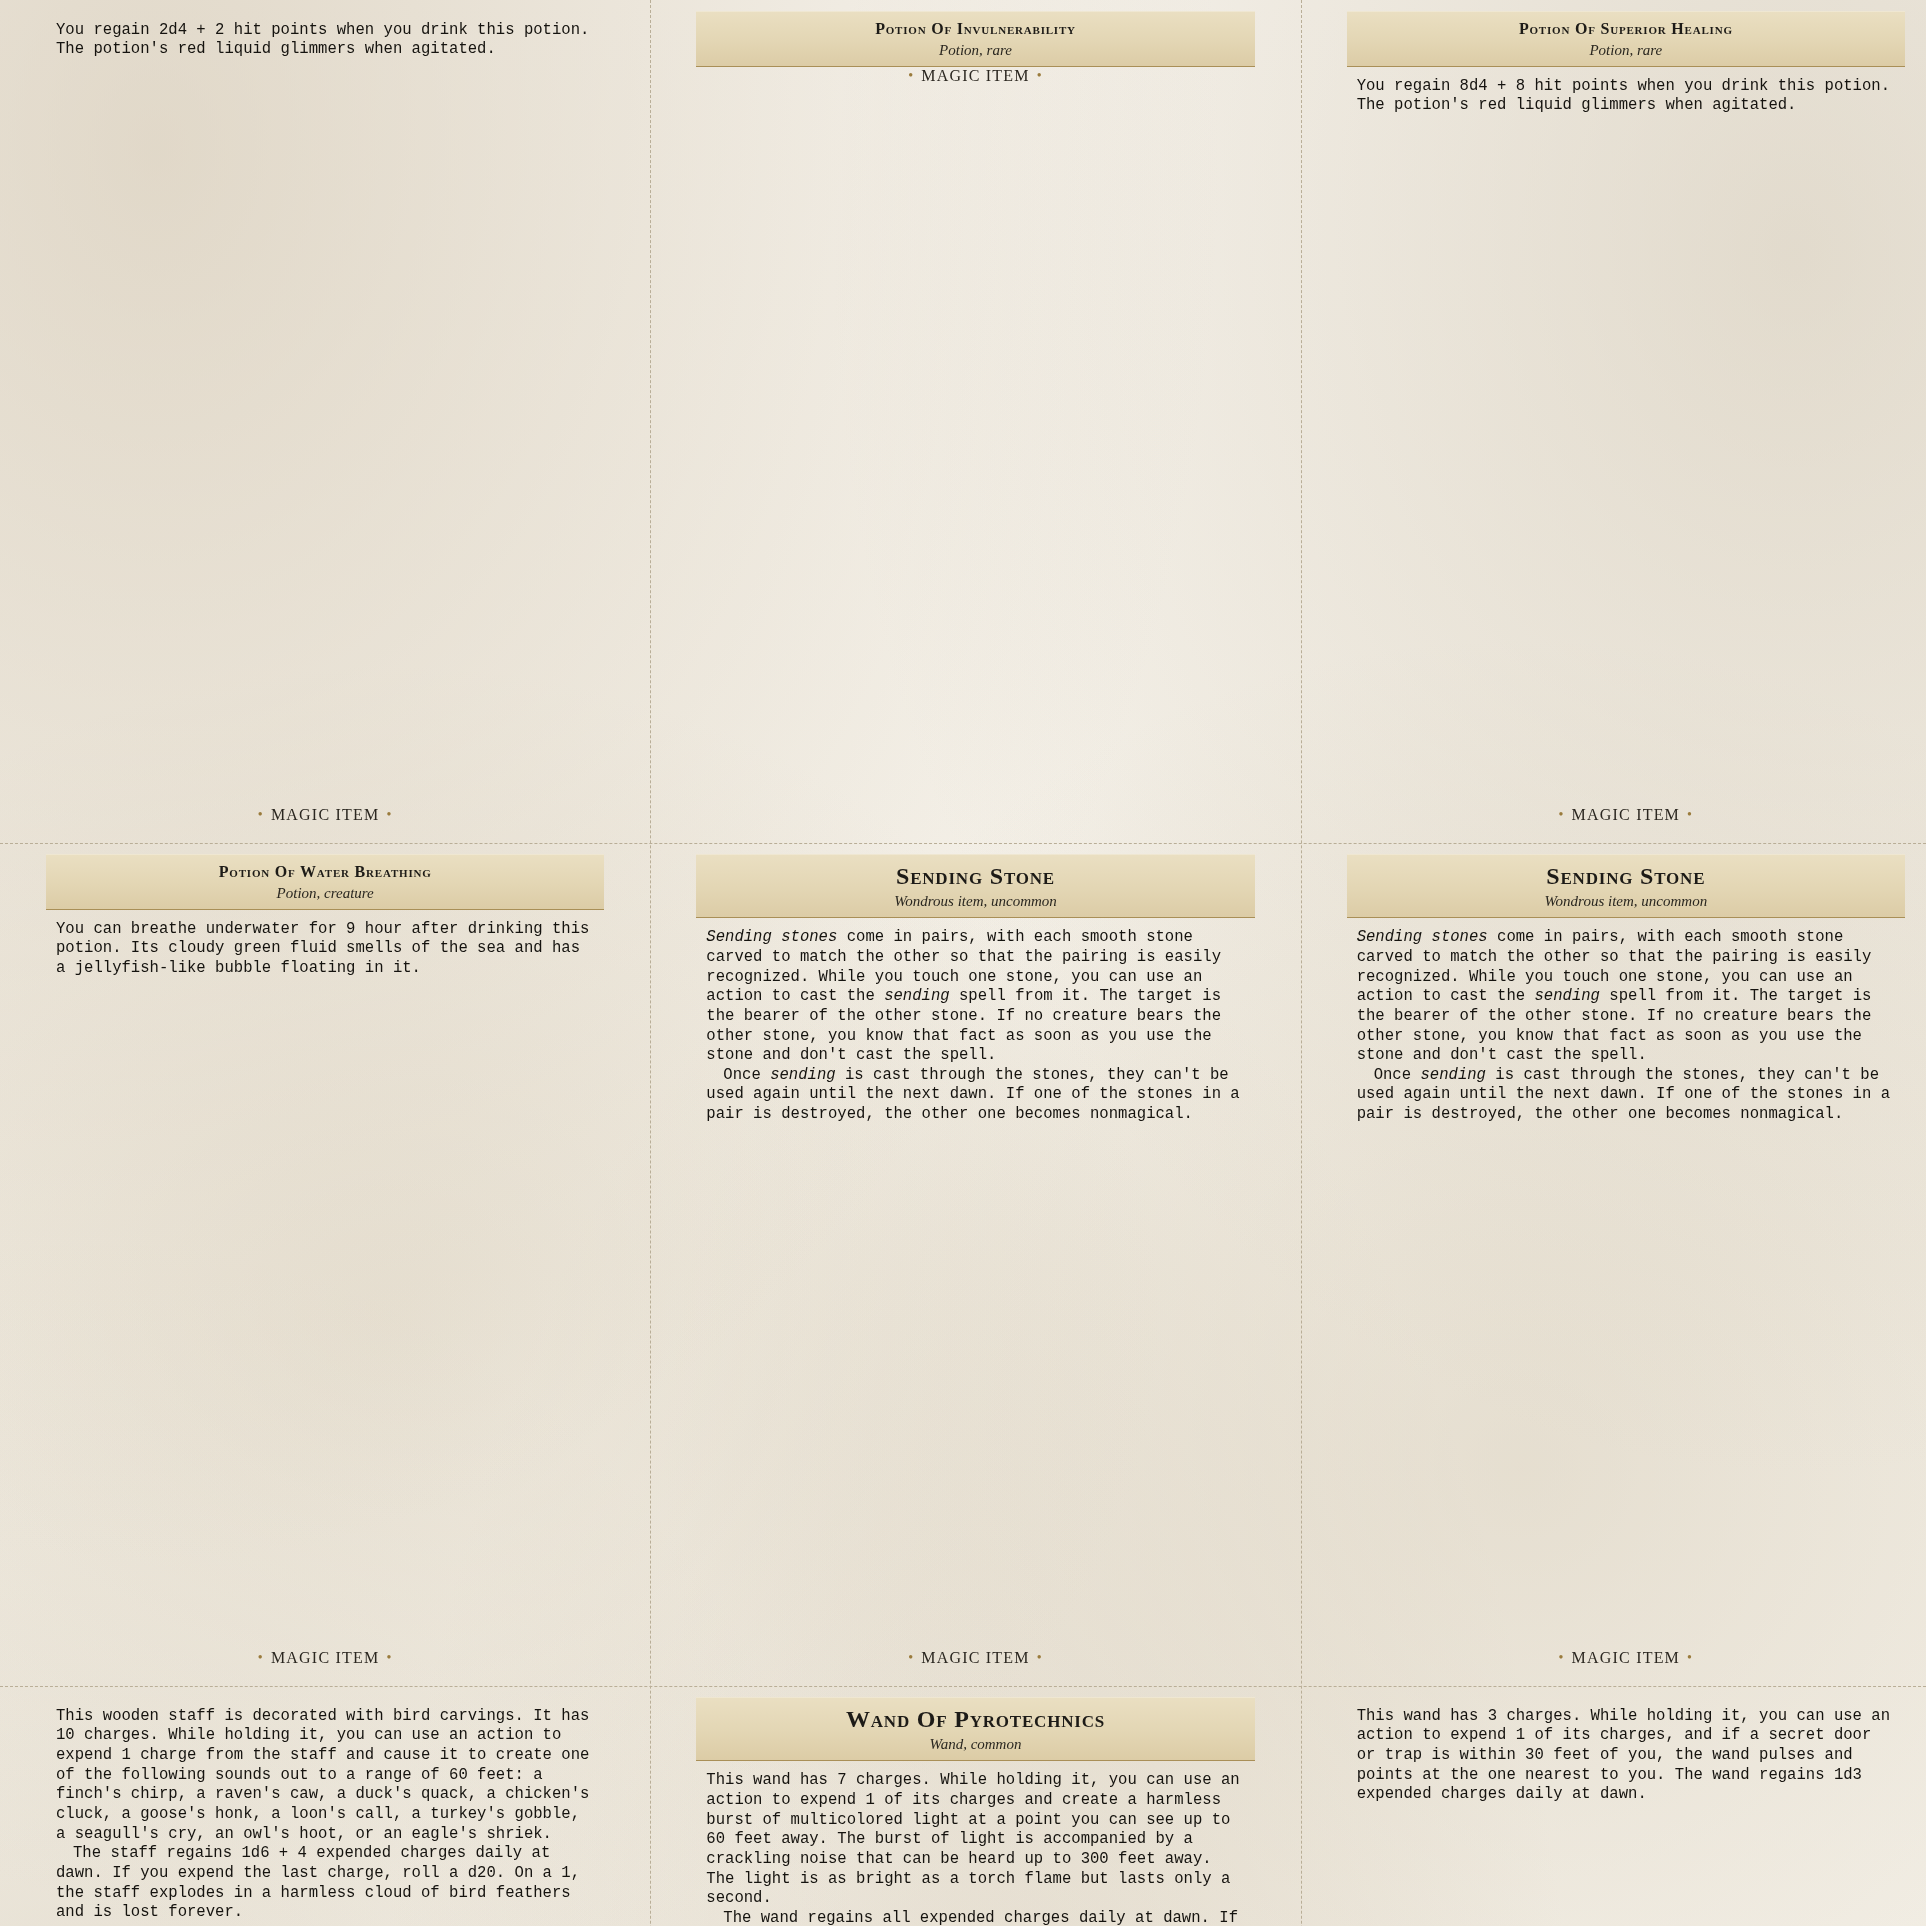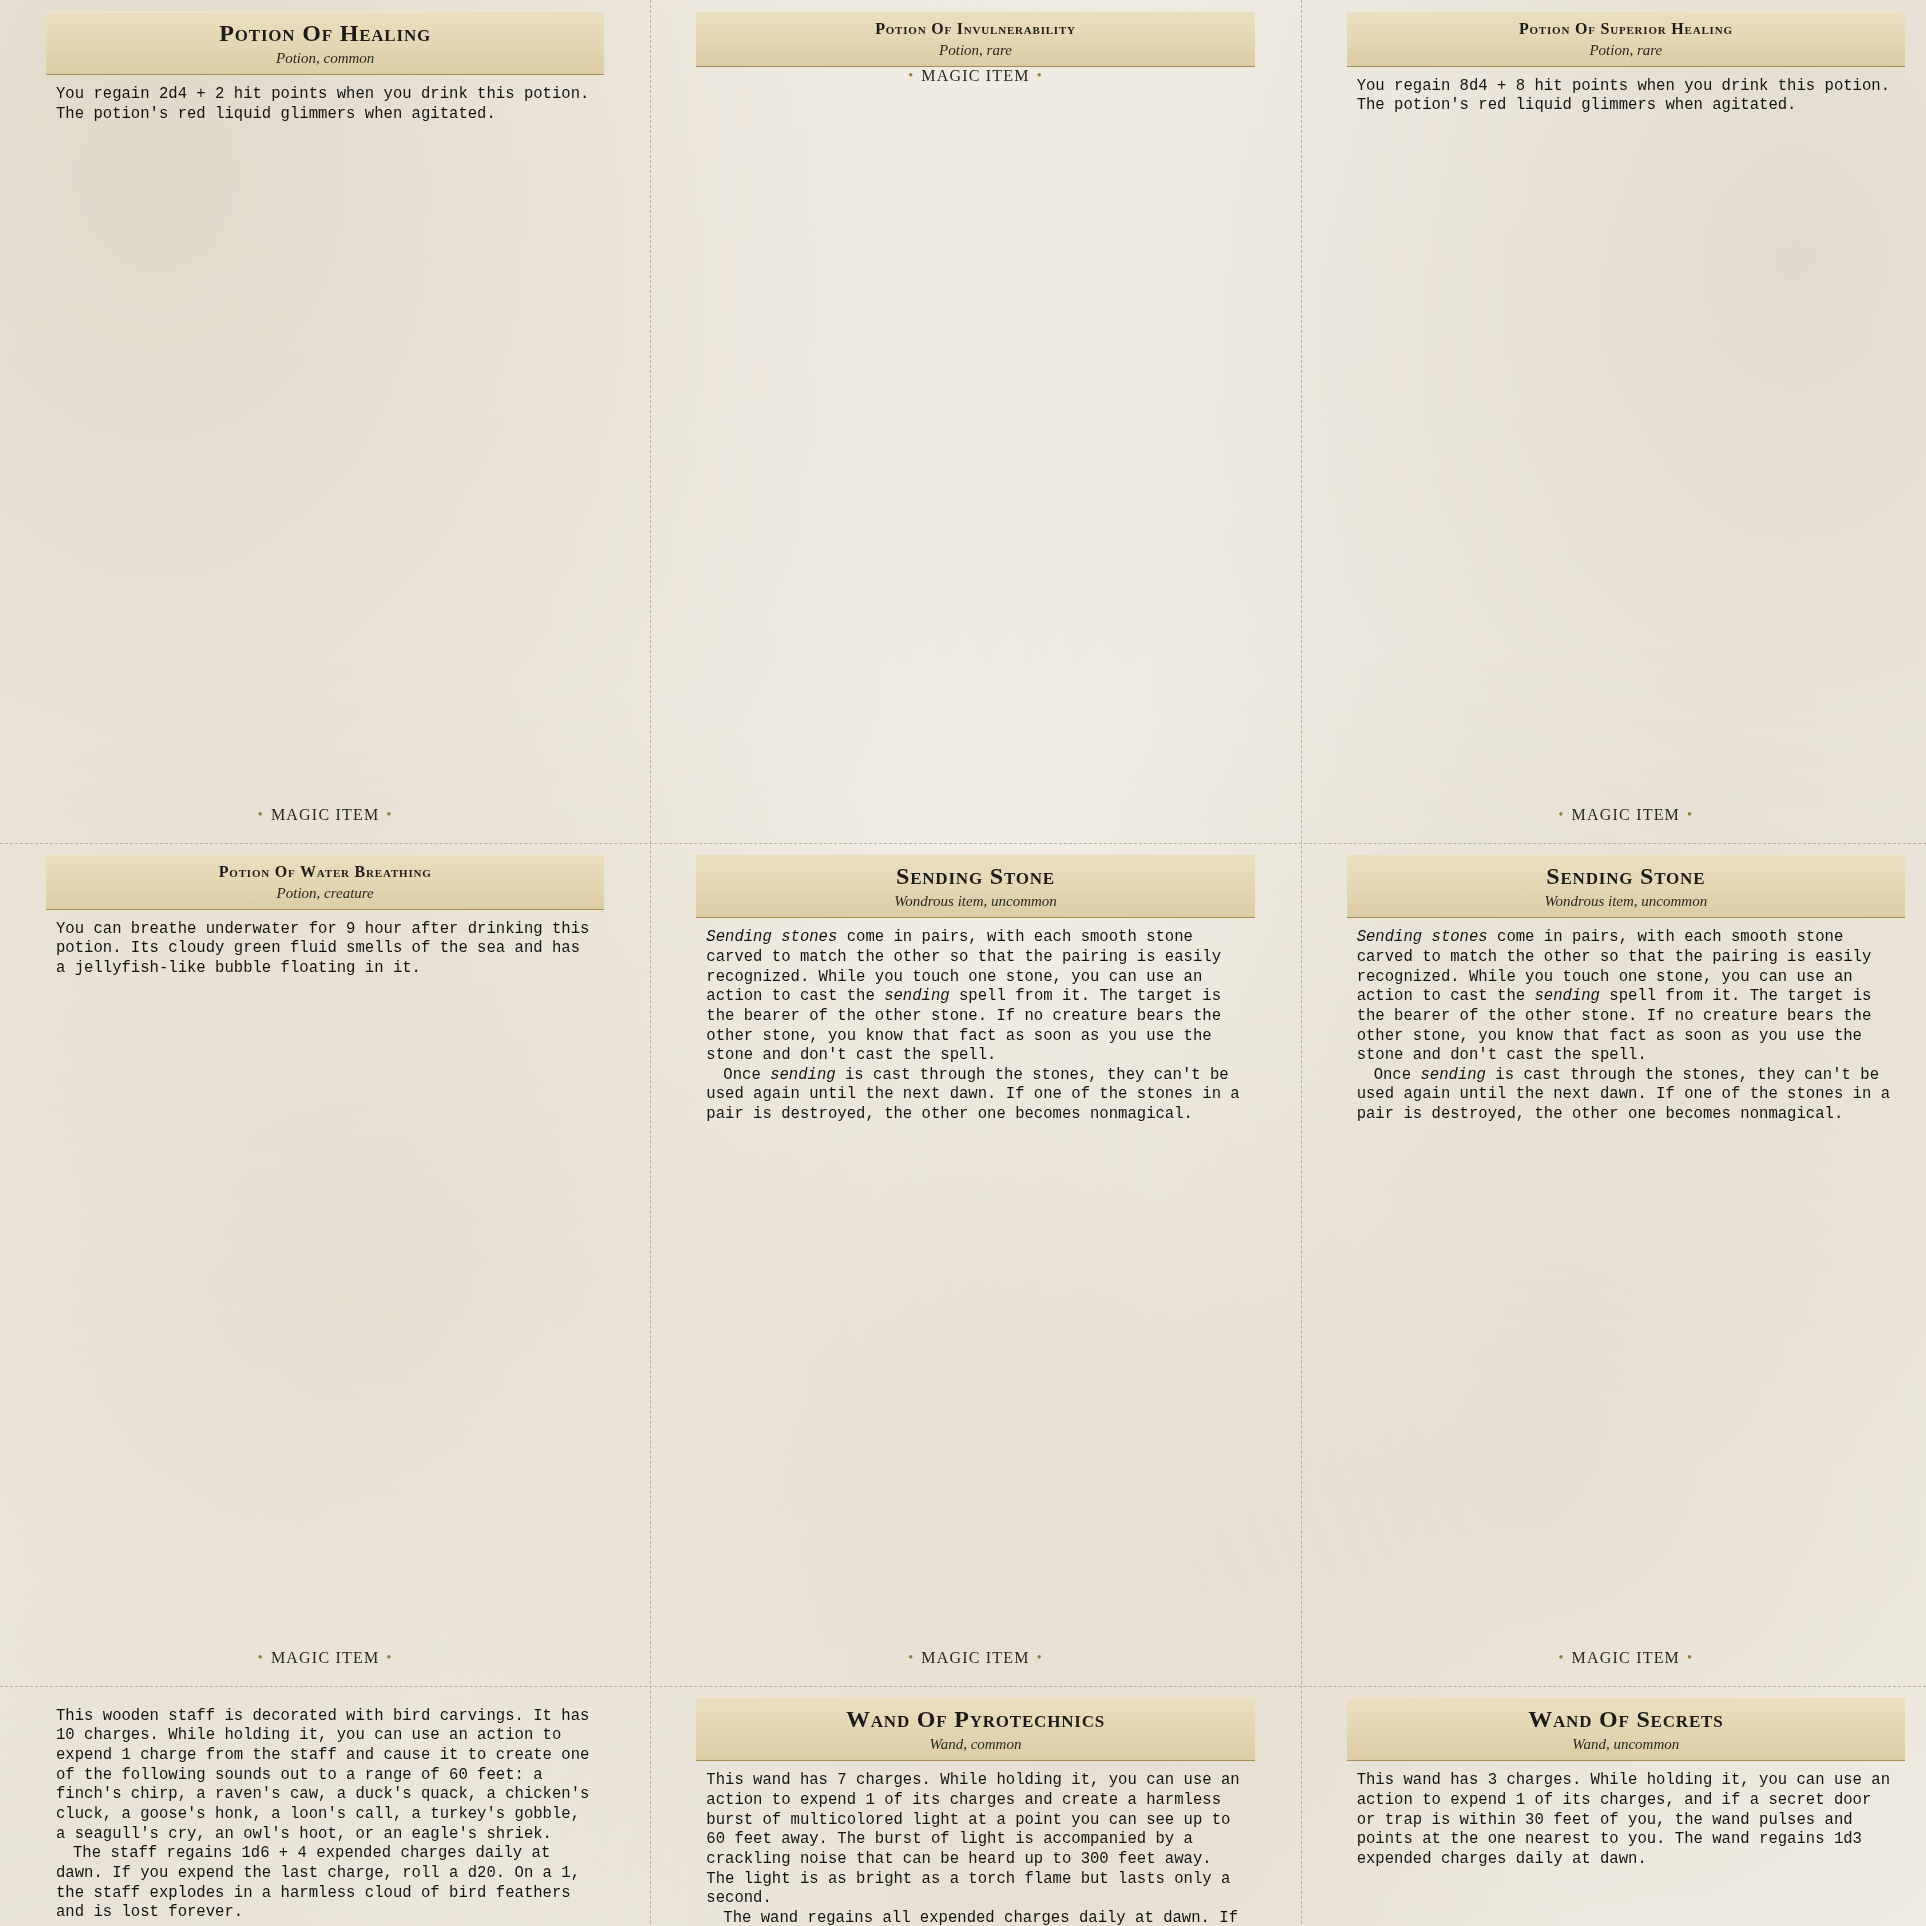--- a/index.html
+++ b/index.html
@@ -145,24 +145,20 @@
   }
 </style>
 </head>
 <body>
 
 <div class="page-bg"></div>
 
 <div class="sheet" id="sheet">
     <div class="cell">
       <div class="card">
-        <div class="card-header">
-          <div class="card-title">Potion of Healing</div>
-          <div class="card-subtitle">Potion, common</div>
-        </div>
         <div class="card-body">
           <p>You regain 2d4 + 2 hit points when you drink this potion. The potion's red liquid glimmers when agitated.</p>
         </div>
         <div class="card-footer"><span class="dot">•</span><span class="ftxt">MAGIC ITEM</span><span class="dot">•</span></div>
       </div>
     </div>
     <div class="cell">
       <div class="card">
         <div class="card-header">
           <div class="card-title two-line">Potion of Invulnerability</div>
@@ -236,24 +232,20 @@
           <div class="card-subtitle">Wand, common</div>
         </div>
         <div class="card-body">
           <p>This wand has 7 charges. While holding it, you can use an action to expend 1 of its charges and create a harmless burst of multicolored light at a point you can see up to 60 feet away. The burst of light is accompanied by a crackling noise that can be heard up to 300 feet away. The light is as bright as a torch flame but lasts only a second.</p>
           <p>The wand regains all expended charges daily at dawn. If you expend the wand's last charge, roll a d20. On a 1, the wand erupts in a harmless pyrotechnic display and is destroyed.</p>
         </div>
       </div>
     </div>
     <div class="cell">
       <div class="card">
-        <div class="card-header">
-          <div class="card-title">Wand of Secrets</div>
-          <div class="card-subtitle">Wand, uncommon</div>
-        </div>
         <div class="card-body">
           <p>This wand has 3 charges. While holding it, you can use an action to expend 1 of its charges, and if a secret door or trap is within 30 feet of you, the wand pulses and points at the one nearest to you. The wand regains 1d3 expended charges daily at dawn.</p>
         </div>
       </div>
     </div>
   </div>
 
 <div class="cut-v" style="left:650px;"></div>
 <div class="cut-v" style="left:1301px;"></div>
 <div class="cut-h" style="top:843px;"></div>

